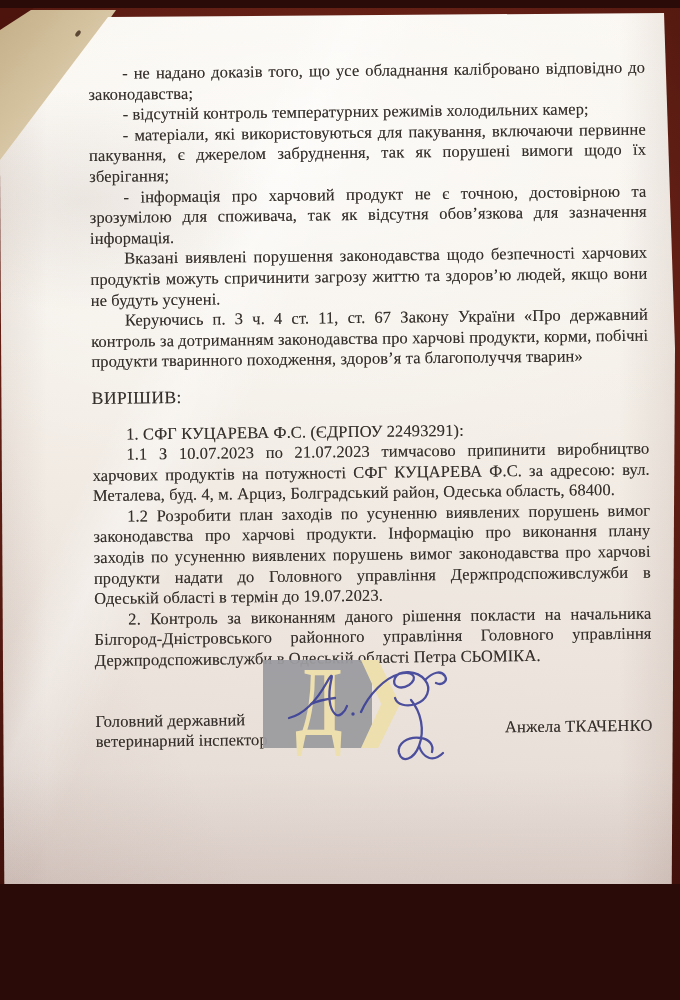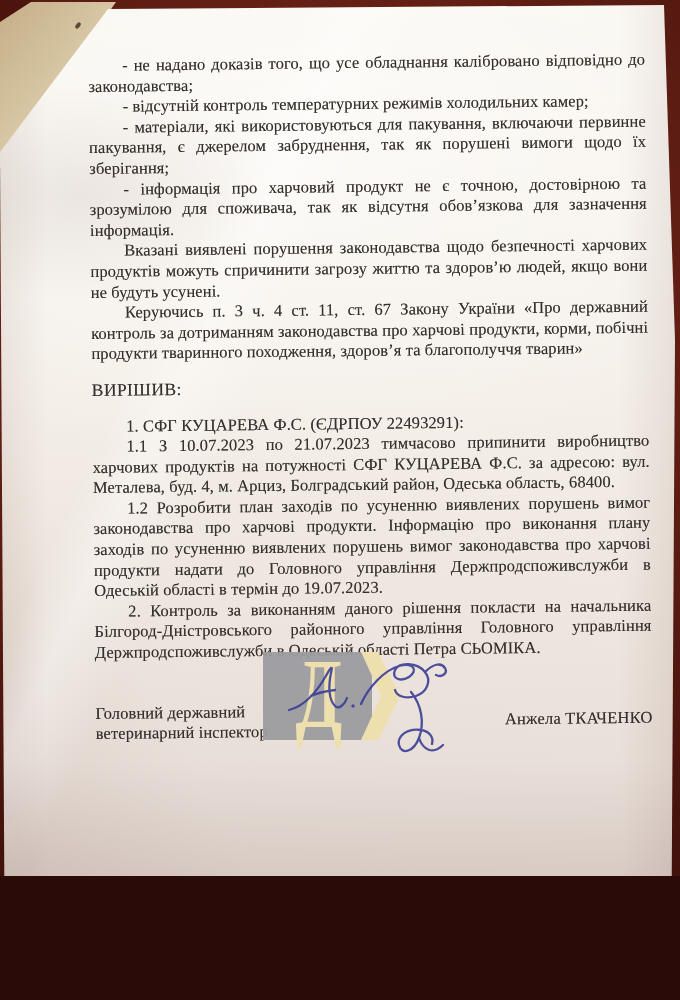--- a/index.html
+++ b/index.html
@@ -1,19 +1,20 @@
 <!DOCTYPE html>
 <html><head>
 <meta charset="utf-8">
 <style>
   html,body{margin:0;padding:0;background:#2a0b07;}
   .photo{
     position:relative;width:680px;height:876px;overflow:hidden;
     background:radial-gradient(circle at 50% 35%, #7c2b1d 0%, #652015 45%, #41110b 100%);
     font-family:"Liberation Serif","DejaVu Serif",serif;
+    margin-top:8px;
   }
   
   .under-page{
     position:absolute;left:0;top:0;width:160px;height:200px;
     clip-path:polygon(0px 2px,116px 2px,0px 168px);
     background:linear-gradient(128deg,#c3ae87 0%,#d9c8a6 40%,#eee1c2 78%,#f3e8cd 100%);
   }
   .corner-wedge{
     position:absolute;left:0;top:0;width:40px;height:26px;
     clip-path:polygon(0 0,34px 0,0 22px);

